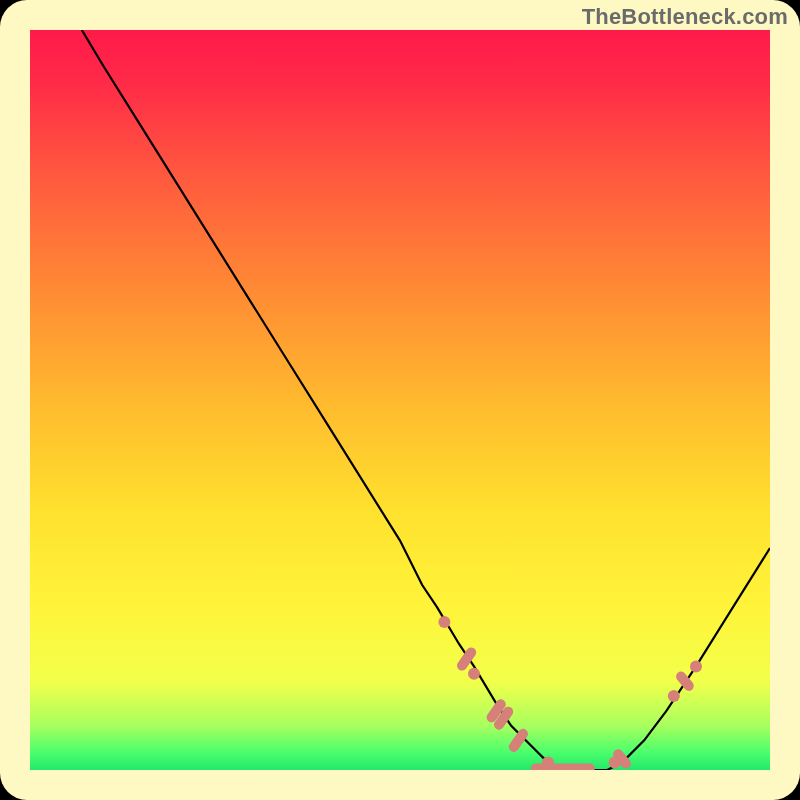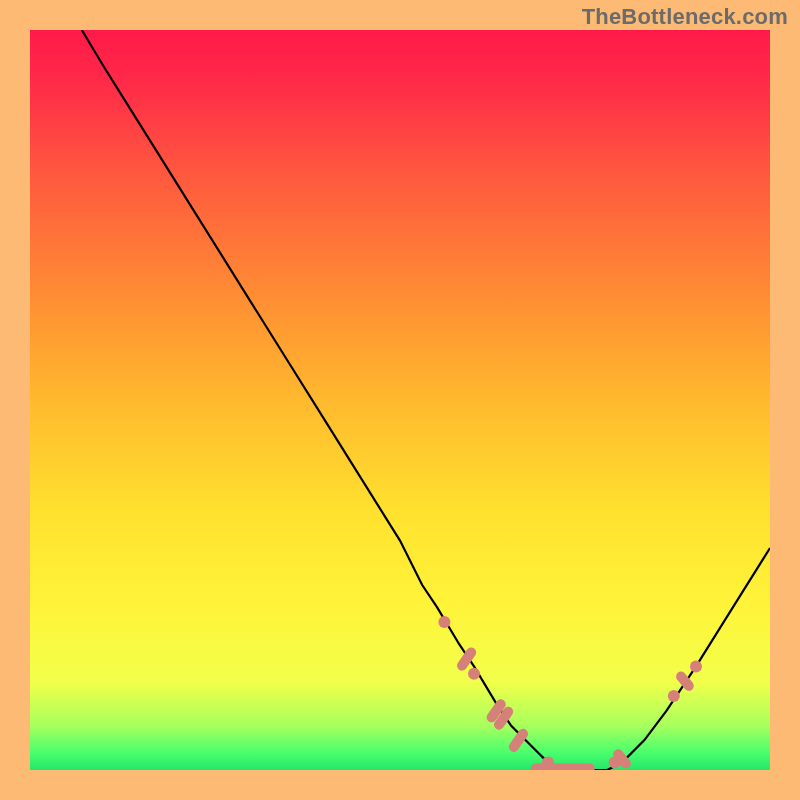--- a/index.html
+++ b/index.html
@@ -8,21 +8,22 @@
     width: 800px;
     height: 800px;
     background: #000;
     overflow: hidden;
     font-family: Arial, Helvetica, sans-serif;
   }
   .stage {
     position: relative;
     width: 800px;
     height: 800px;
-    background: #fdba74;
+    background: #fef9c3;
+    border-radius: 27px;
   }
   .watermark {
     position: absolute;
     top: 4px;
     right: 12px;
     color: #6b6b6b;
     font-size: 22px;
     font-weight: 600;
     letter-spacing: 0.2px;
     z-index: 20;

